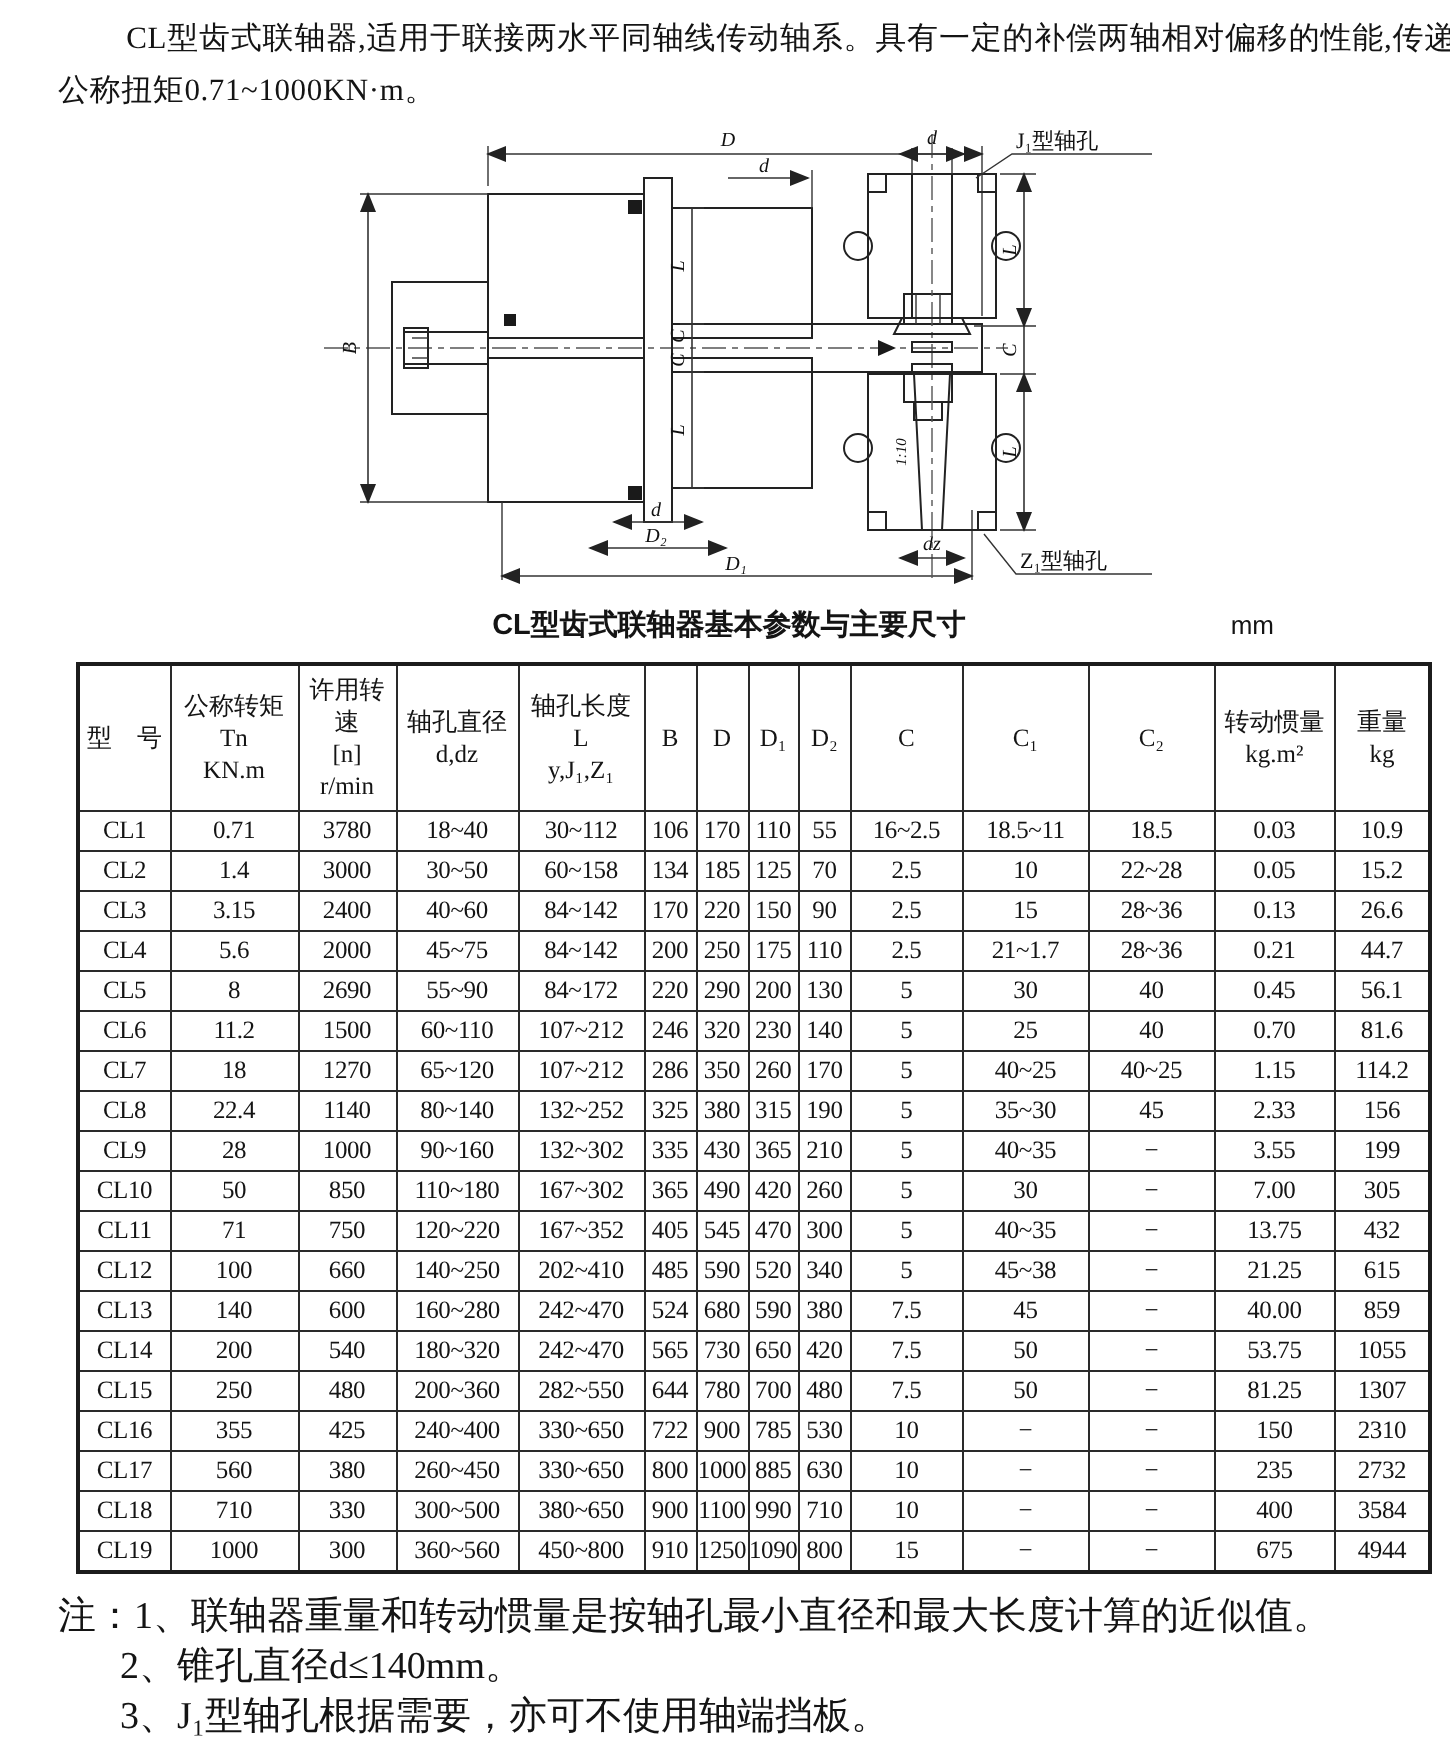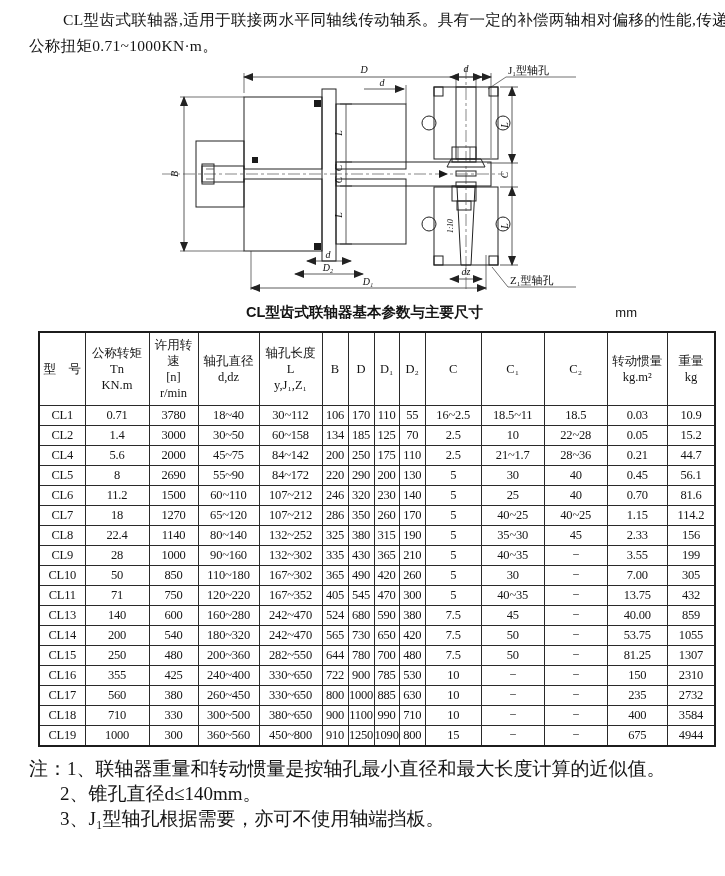--- a/index.html
+++ b/index.html
@@ -265,20 +265,36 @@
           <td>185</td>
           <td>125</td>
           <td>70</td>
           <td>2.5</td>
           <td>10</td>
           <td>22~28</td>
           <td>0.05</td>
           <td>15.2</td>
         </tr>
         <tr>
+          <td>CL3</td>
+          <td>3.15</td>
+          <td>2400</td>
+          <td>40~60</td>
+          <td>84~142</td>
+          <td>170</td>
+          <td>220</td>
+          <td>150</td>
+          <td>90</td>
+          <td>2.5</td>
+          <td>15</td>
+          <td>28~36</td>
+          <td>0.13</td>
+          <td>26.6</td>
+        </tr>
+        <tr>
           <td>CL4</td>
           <td>5.6</td>
           <td>2000</td>
           <td>45~75</td>
           <td>84~142</td>
           <td>200</td>
           <td>250</td>
           <td>175</td>
           <td>110</td>
           <td>2.5</td>
@@ -393,20 +409,36 @@
           <td>545</td>
           <td>470</td>
           <td>300</td>
           <td>5</td>
           <td>40~35</td>
           <td>−</td>
           <td>13.75</td>
           <td>432</td>
         </tr>
         <tr>
+          <td>CL12</td>
+          <td>100</td>
+          <td>660</td>
+          <td>140~250</td>
+          <td>202~410</td>
+          <td>485</td>
+          <td>590</td>
+          <td>520</td>
+          <td>340</td>
+          <td>5</td>
+          <td>45~38</td>
+          <td>−</td>
+          <td>21.25</td>
+          <td>615</td>
+        </tr>
+        <tr>
           <td>CL13</td>
           <td>140</td>
           <td>600</td>
           <td>160~280</td>
           <td>242~470</td>
           <td>524</td>
           <td>680</td>
           <td>590</td>
           <td>380</td>
           <td>7.5</td>

